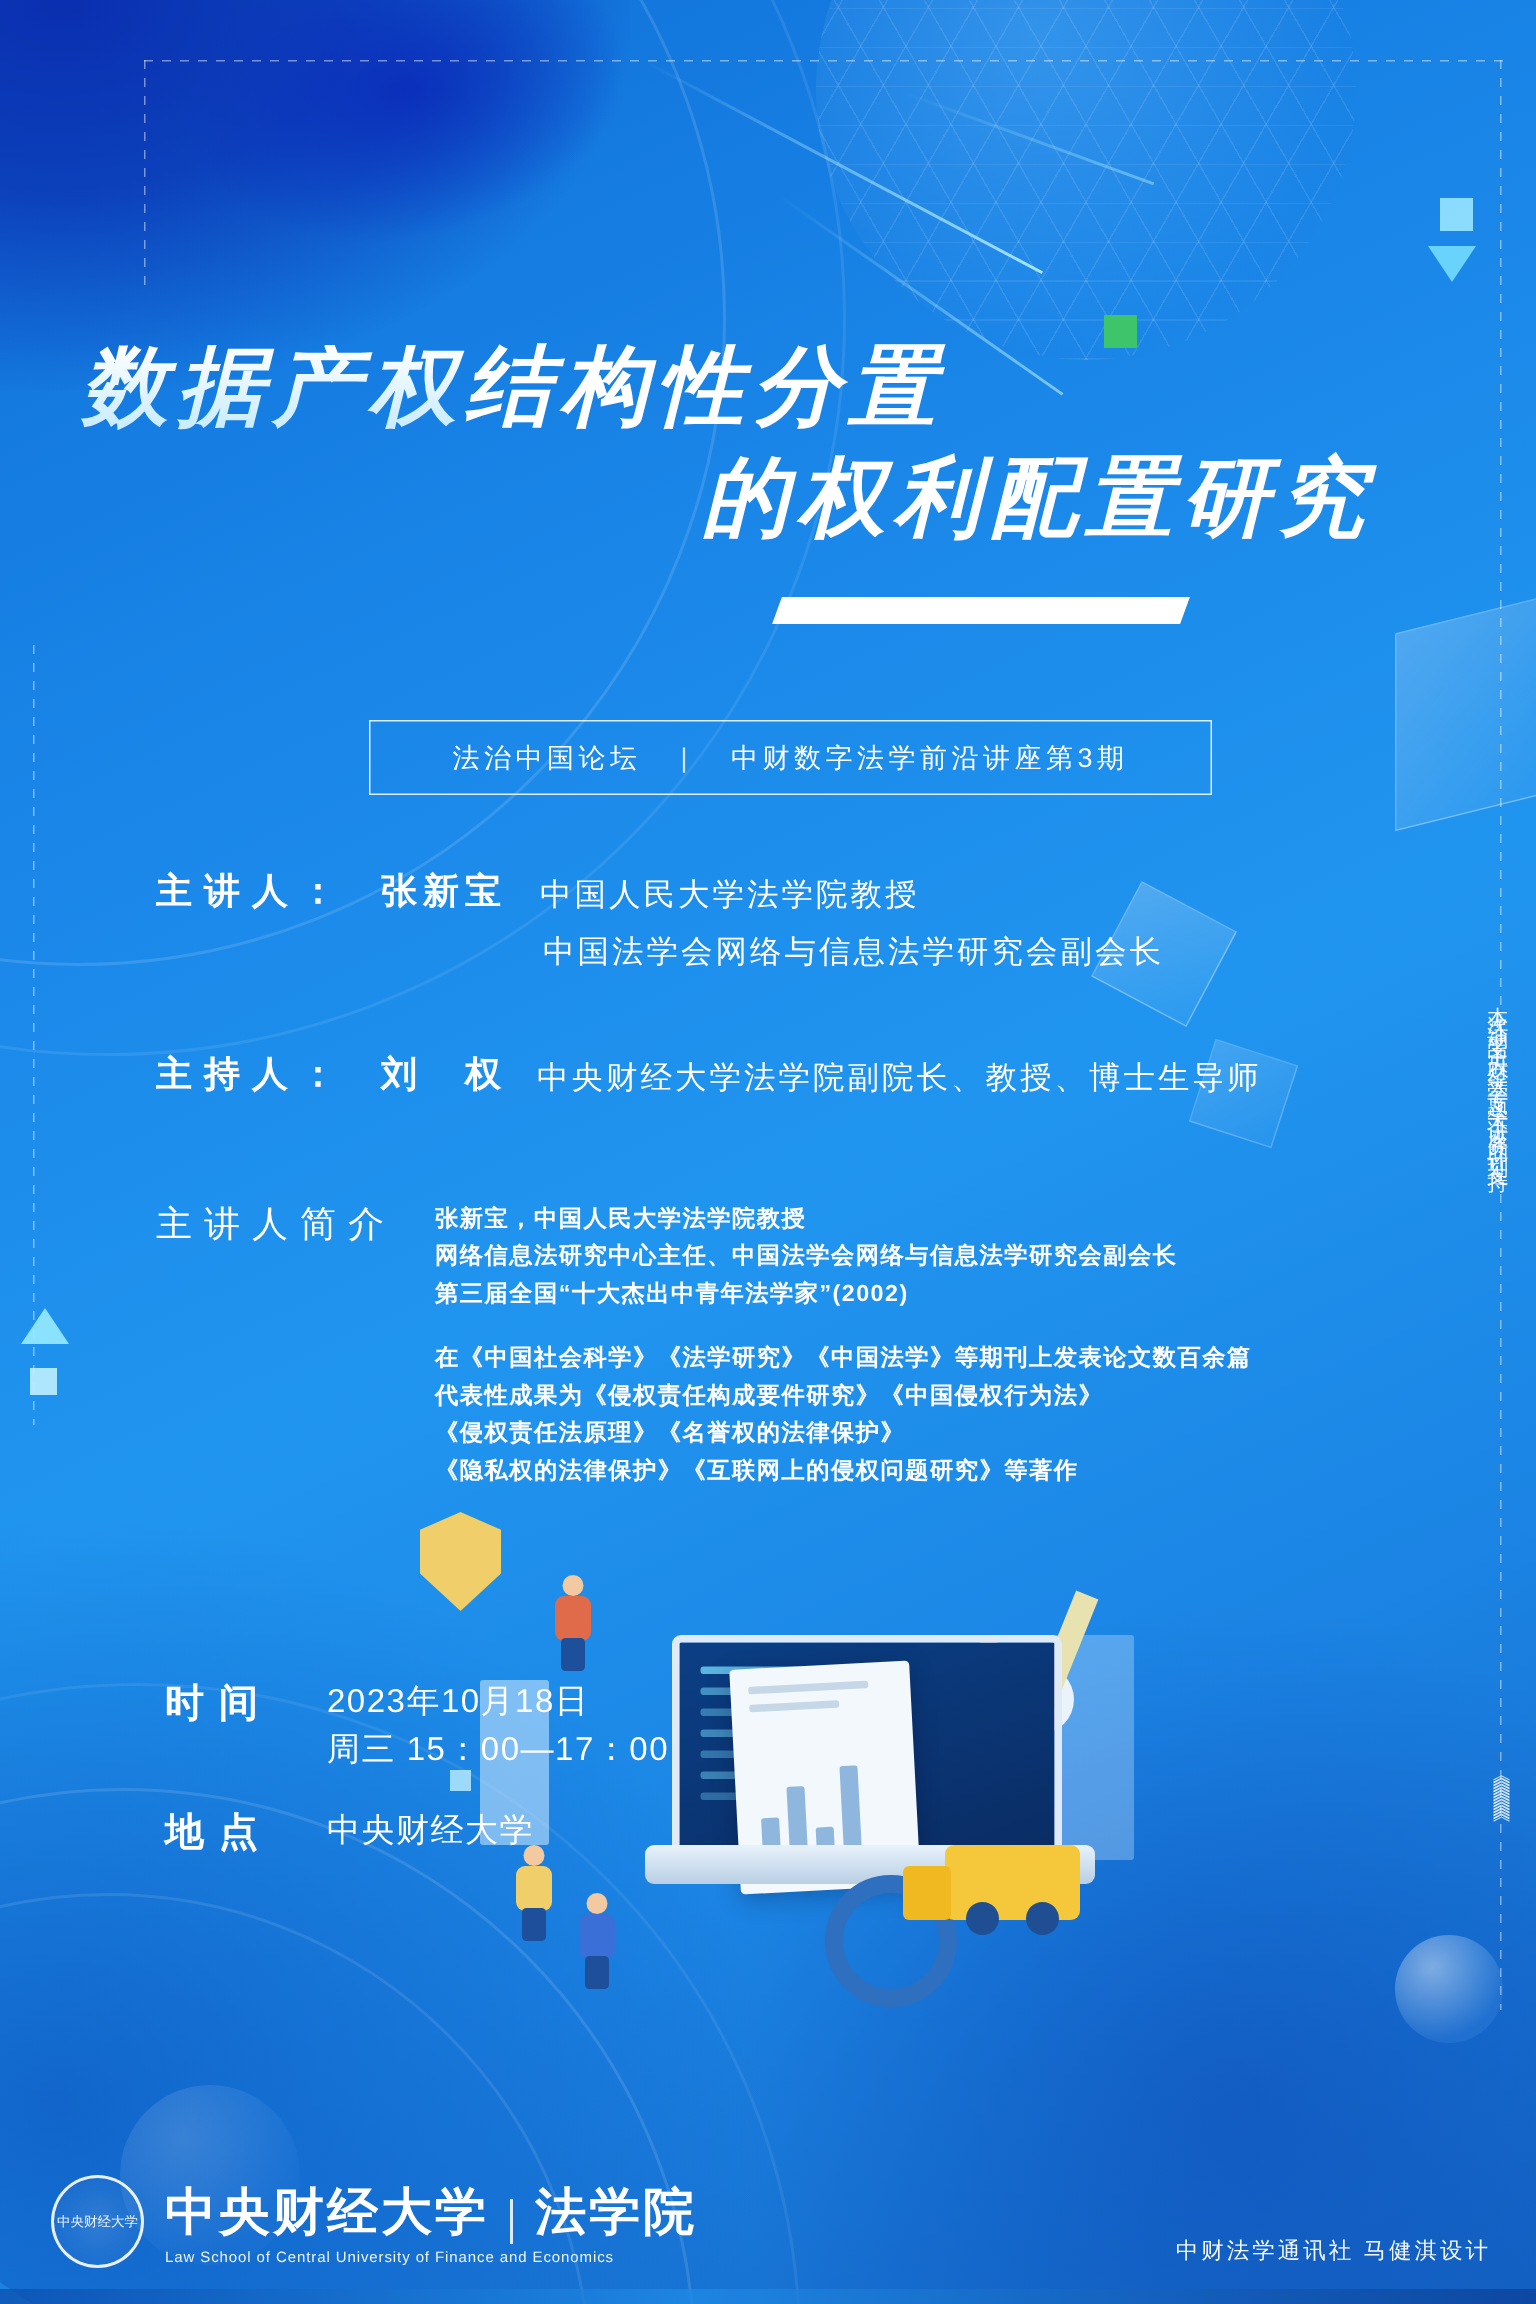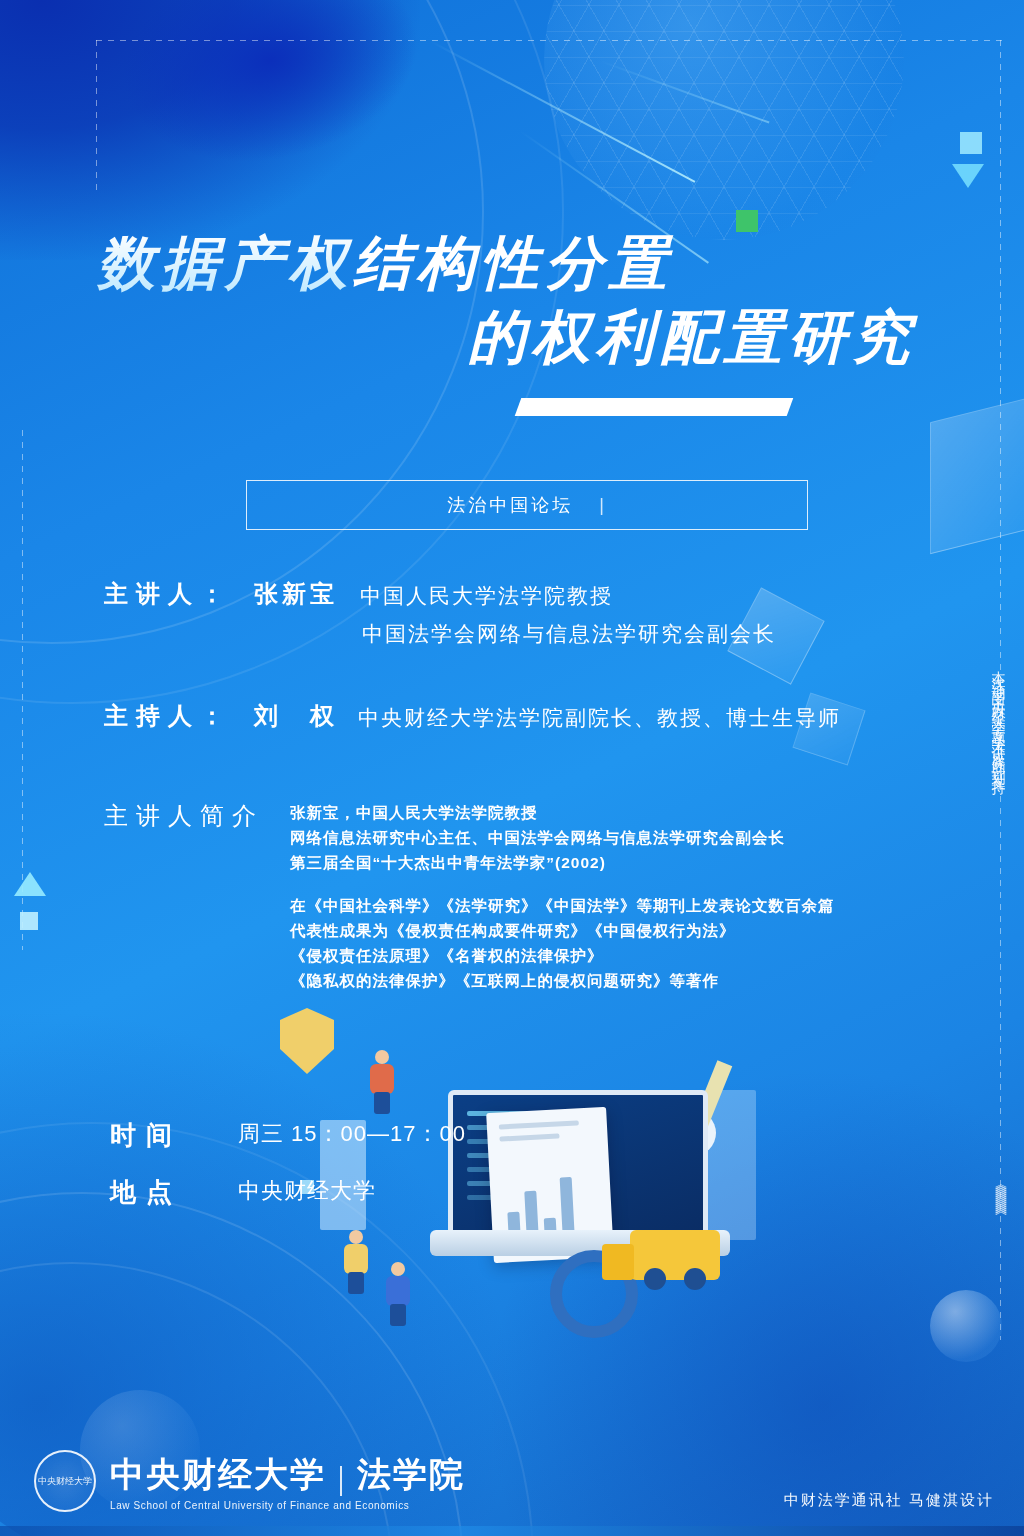--- a/index.html
+++ b/index.html
@@ -78,22 +78,22 @@
     border:1px solid rgba(255,255,255,0.25);
   }
   .ball{
     position:absolute;border-radius:50%;
     background:radial-gradient(circle at 35% 30%, rgba(255,255,255,0.45), rgba(120,190,255,0.12) 70%);
   }
 
   
   .title-wrap{position:absolute;left:0;top:228px;width:1024px;}
   .title-line{
-    font-family:Liberation Sans, sans-serif;
-    font-weight:bold;letter-spacing:6px;white-space:nowrap;margin-left:43px;
+    font-family:Liberation Mono, monospace;
+    font-weight:bold;letter-spacing:6px;white-space:nowrap;
   }
   .t1{font-size:58px;line-height:70px;padding-left:54px;}
   .t1 .hl{
     background:linear-gradient(180deg,#ffffff,#bfe9ff);
     -webkit-background-clip:text;background-clip:text;color:transparent;
     text-shadow:none;font-style:italic;
   }
   .t1 .pl{color:#ffffff;font-style:italic;}
   .t2{font-size:58px;line-height:78px;text-align:right;padding-right:108px;color:#ffffff;font-style:italic;}
   .title-bar{
@@ -123,21 +123,21 @@
   .host-name{font-size:24px;letter-spacing:4px;font-weight:bold;margin-right:20px;text-align:right;}
   .bio-wrap{position:absolute;left:104px;top:800px;width:880px;}
   .bio-label{
     position:absolute;left:0;top:0;font-size:24px;letter-spacing:8px;font-weight:normal;white-space:nowrap;
   }
   .bio-body{margin-left:186px;font-size:15.5px;line-height:25px;letter-spacing:1px;font-weight:bold;}
   .bio-body .gap{display:block;height:18px;}
 
   
   .tp{position:absolute;left:110px;top:1118px;}
-  .tp-row{display:flex;align-items:flex-start;margin-bottom:22px;gap:20px;}
+  .tp-row{display:flex;align-items:flex-start;margin-bottom:22px;}
   .tp-label{font-size:26px;letter-spacing:10px;font-weight:bold;min-width:108px;}
   .tp-val{font-size:22px;line-height:32px;letter-spacing:1px;}
 
   
   .vtext{
     position:absolute;right:16px;top:660px;height:640px;width:26px;
     writing-mode:vertical-rl;text-orientation:upright;
     font-size:14px;letter-spacing:5px;color:rgba(255,255,255,0.92);
   }
   .vchev{
@@ -262,20 +262,21 @@
   <div class="title-line t1">
     <span class="hl">数据产权</span><span class="pl">结构性分置</span>
   </div>
   <div class="title-line t2">的权利配置研究</div>
 </div>
 <div class="title-bar"></div>
 
 <div class="sub-box">
   <span>法治中国论坛</span>
   <span class="sub-sep">|</span>
+  <span>中财数字法学前沿讲座第3期</span>
 </div>
 
 <div class="info">
   <div class="row">
     <div class="label">主讲人：</div>
     <div class="speaker-name">张新宝</div>
     <div class="val" style="margin-top:4px;">中国人民大学法学院教授</div>
   </div>
   <div class="val2">中国法学会网络与信息法学研究会副会长</div>
 
@@ -350,20 +351,21 @@
     <div class="p-head"></div>
     <div class="p-body" style="background:#3a6fd8;"></div>
     <div class="p-legs"></div>
   </div>
 </div>
 
 <div class="tp">
   <div class="tp-row">
     <div class="tp-label">时间</div>
     <div>
+      <div class="tp-val">2023年10月18日</div>
       <div class="tp-val">周三 15：00—17：00</div>
     </div>
   </div>
   <div class="tp-row">
     <div class="tp-label">地点</div>
     <div>
       <div class="tp-val">中央财经大学</div>
     </div>
   </div>
 </div>

